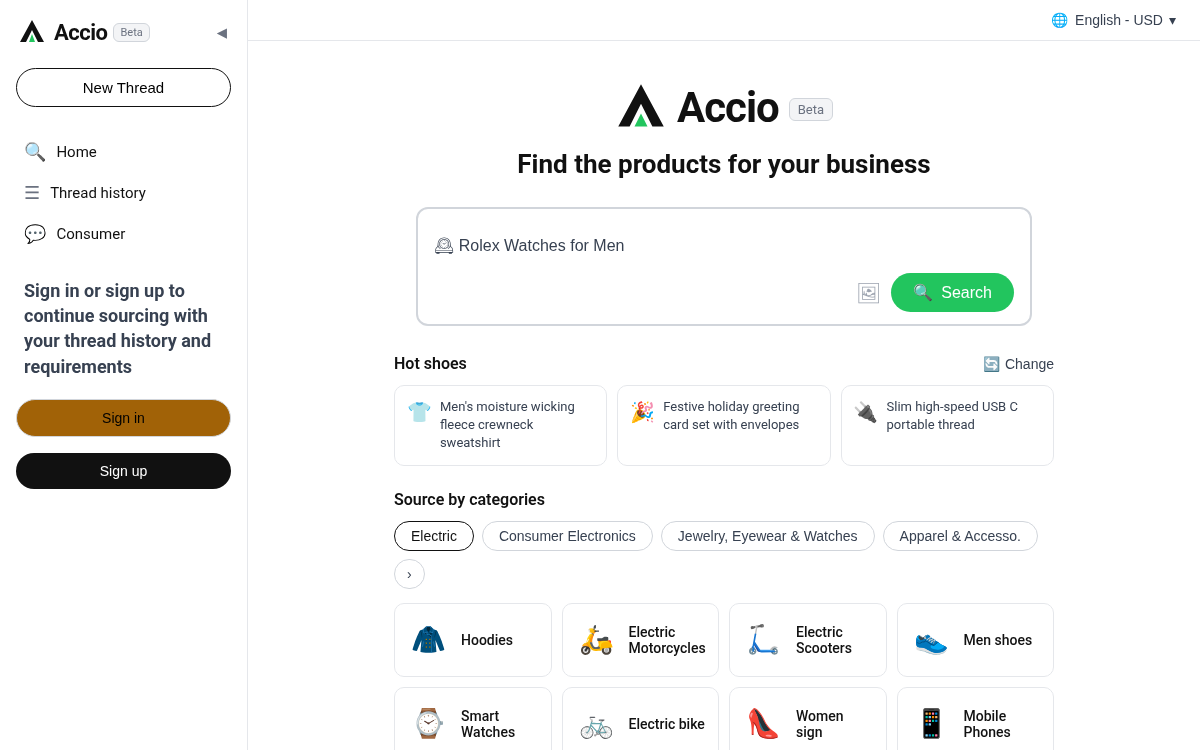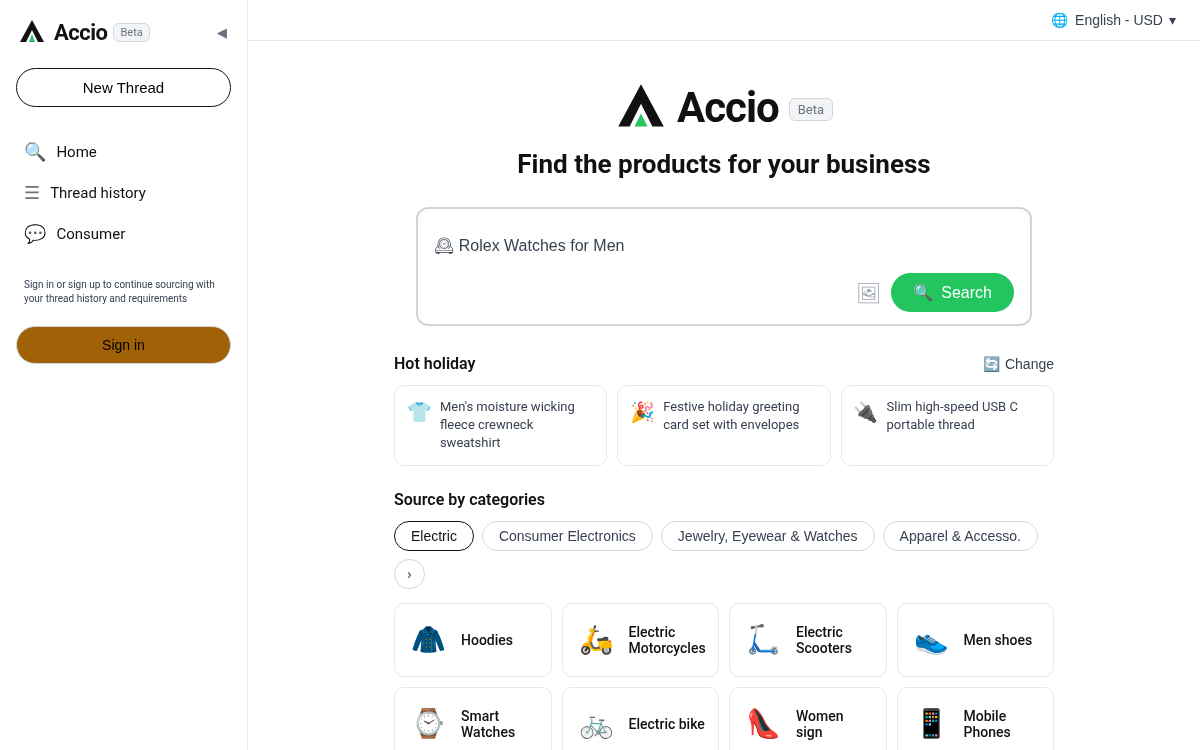--- a/index.html
+++ b/index.html
@@ -64,24 +64,25 @@
       align-items: center;
       gap: 10px;
       padding: 10px 8px;
       border-radius: 8px;
       cursor: pointer;
       font-size: 15px;
       color: #111;
     }
     .nav-item-icon { font-size: 18px; color: #6b7280; }
     .sign-text {
-      font-size: 10px;
+      font-size: 18px;
       color: #374151;
       line-height: 1.4;
       margin: 16px 8px 12px;
+      font-weight: bold;
     }
     .sign-in-btn {
       width: 100%;
       padding: 10px;
       border: 1.5px solid #d1d5db;
       border-radius: 24px;
       background: #a16207;
       font-size: 14px;
       cursor: pointer;
       margin-bottom: 8px;
@@ -351,20 +352,21 @@
       <span>Thread history</span>
     </div>
     <div class="nav-item">
       <span class="nav-item-icon">💬</span>
       <span>Consumer</span>
     </div>
   </nav>
 
   <p class="sign-text">Sign in or sign up to continue sourcing with your thread history and requirements</p>
   <button class="sign-in-btn">Sign in</button>
+  <button class="sign-up-btn">Sign up</button>
 </aside>
 
 <main class="main">
   <div class="top-bar">
     <button class="lang-select">
       <span>🌐</span>
       <span>English - USD</span>
       <span>▾</span>
     </button>
   </div>
@@ -390,21 +392,21 @@
         </button>
         <button class="search-btn">
           <span>🔍</span>
           <span>Search</span>
         </button>
       </div>
     </div>
 
     <div class="section">
       <div class="section-header">
-        <span class="section-title">Hot holiday</span>
+        <span class="section-title">Hot shoes</span>
         <button class="change-btn">
           <span>🔄</span>
           <span>Change</span>
         </button>
       </div>
       <div class="hot-topics">
         <div class="hot-topic-card">
           <span class="topic-emoji">👕</span>
           <span>Men's moisture wicking fleece crewneck sweatshirt</span>
         </div>

